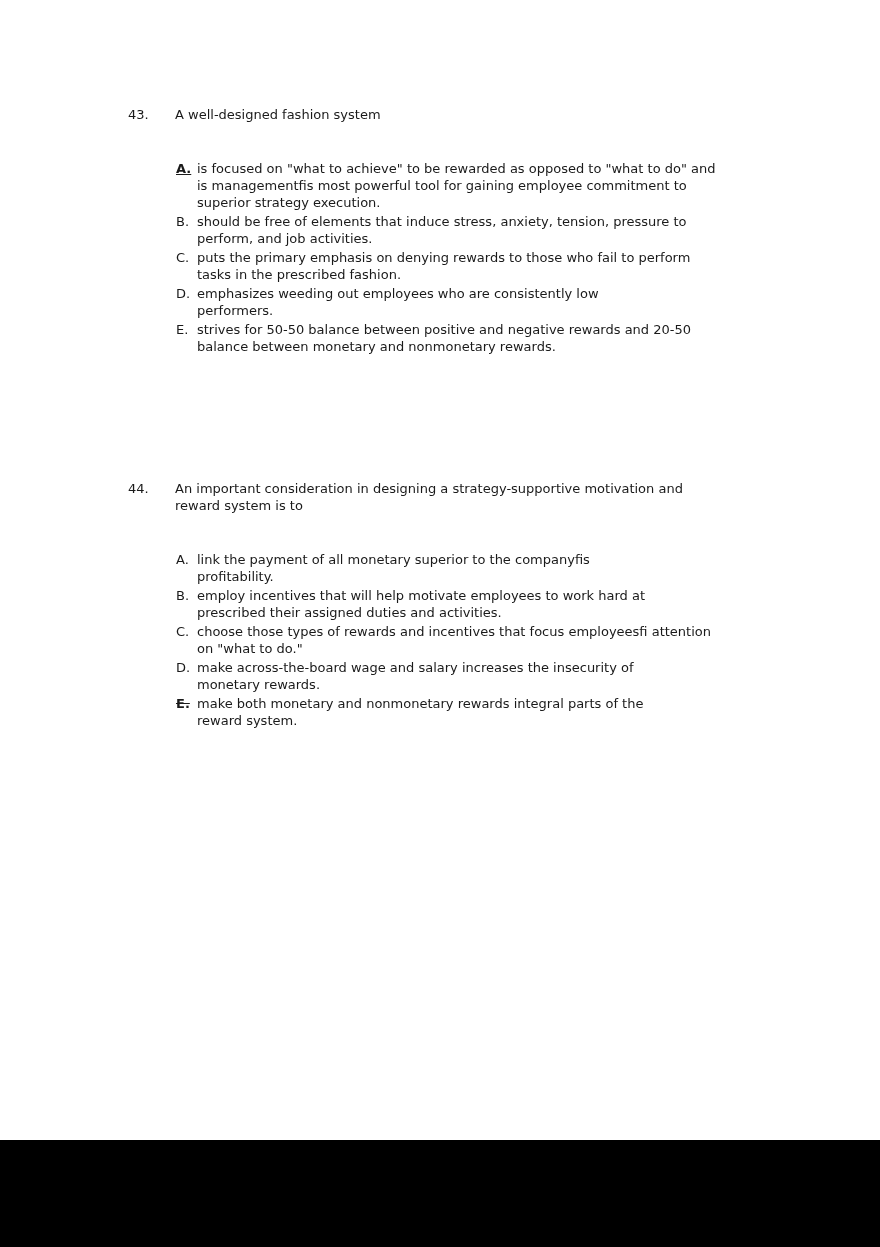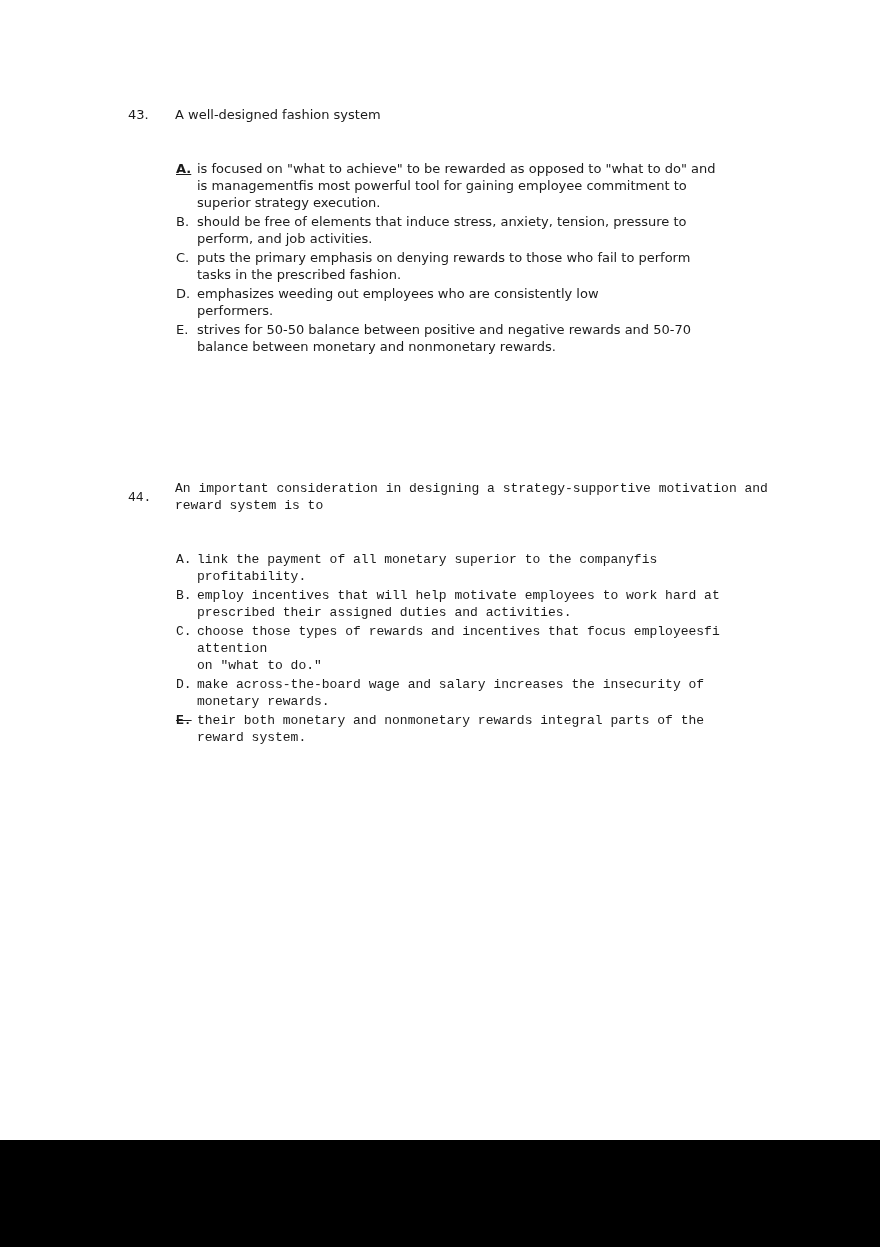--- a/index.html
+++ b/index.html
@@ -15,24 +15,24 @@
     font-size: 13px;
     line-height: 17px;
     color: #1a1a1a;
   }
   .question-block {
     position: absolute;
     left: 128px;
     right: 90px;
   }
   #question-43 { top: 106px; }
-  #question-44 { top: 480px; font-family: Liberation Mono, monospace; }
+  #question-44 { top: 480px; }
   .q-row {
     display: flex;
-    align-items: center;
+    align-items: flex-start;
   }
   .q-num {
     flex: 0 0 47px;
   }
   .q-text {
     flex: 1;
     white-space: pre-wrap;
   }
   .options {
     margin-top: 37px;
@@ -91,21 +91,21 @@
       <span class="opt-text">puts the primary emphasis on denying rewards to those who fail to perform
 tasks in the prescribed fashion.</span>
     </div>
     <div class="option">
       <span class="opt-letter">D.</span>
       <span class="opt-text">emphasizes weeding out employees who are consistently low
 performers.</span>
     </div>
     <div class="option">
       <span class="opt-letter">E.</span>
-      <span class="opt-text">strives for 50-50 balance between positive and negative rewards and 50-70
+      <span class="opt-text">strives for 50-50 balance between positive and negative rewards and 20-50
 balance between monetary and nonmonetary rewards.</span>
     </div>
   </div>
 </div>
 
 <div class="question-block" id="question-44">
   <div class="q-row">
     <span class="q-num">44.</span>
     <span class="q-text">An important consideration in designing a strategy-supportive motivation and
 reward system is to</span>
@@ -126,19 +126,19 @@
       <span class="opt-text">choose those types of rewards and incentives that focus employeesfi attention
 on "what to do."</span>
     </div>
     <div class="option">
       <span class="opt-letter">D.</span>
       <span class="opt-text">make across-the-board wage and salary increases the insecurity of
 monetary rewards.</span>
     </div>
     <div class="option">
       <span class="opt-letter correct-strike">E.</span>
-      <span class="opt-text">their both monetary and nonmonetary rewards integral parts of the
+      <span class="opt-text">make both monetary and nonmonetary rewards integral parts of the
 reward system.</span>
     </div>
   </div>
 </div>
 
 <div class="footer-bar" style="background: rgb(0, 0, 0);"></div>
 
 </body></html>

